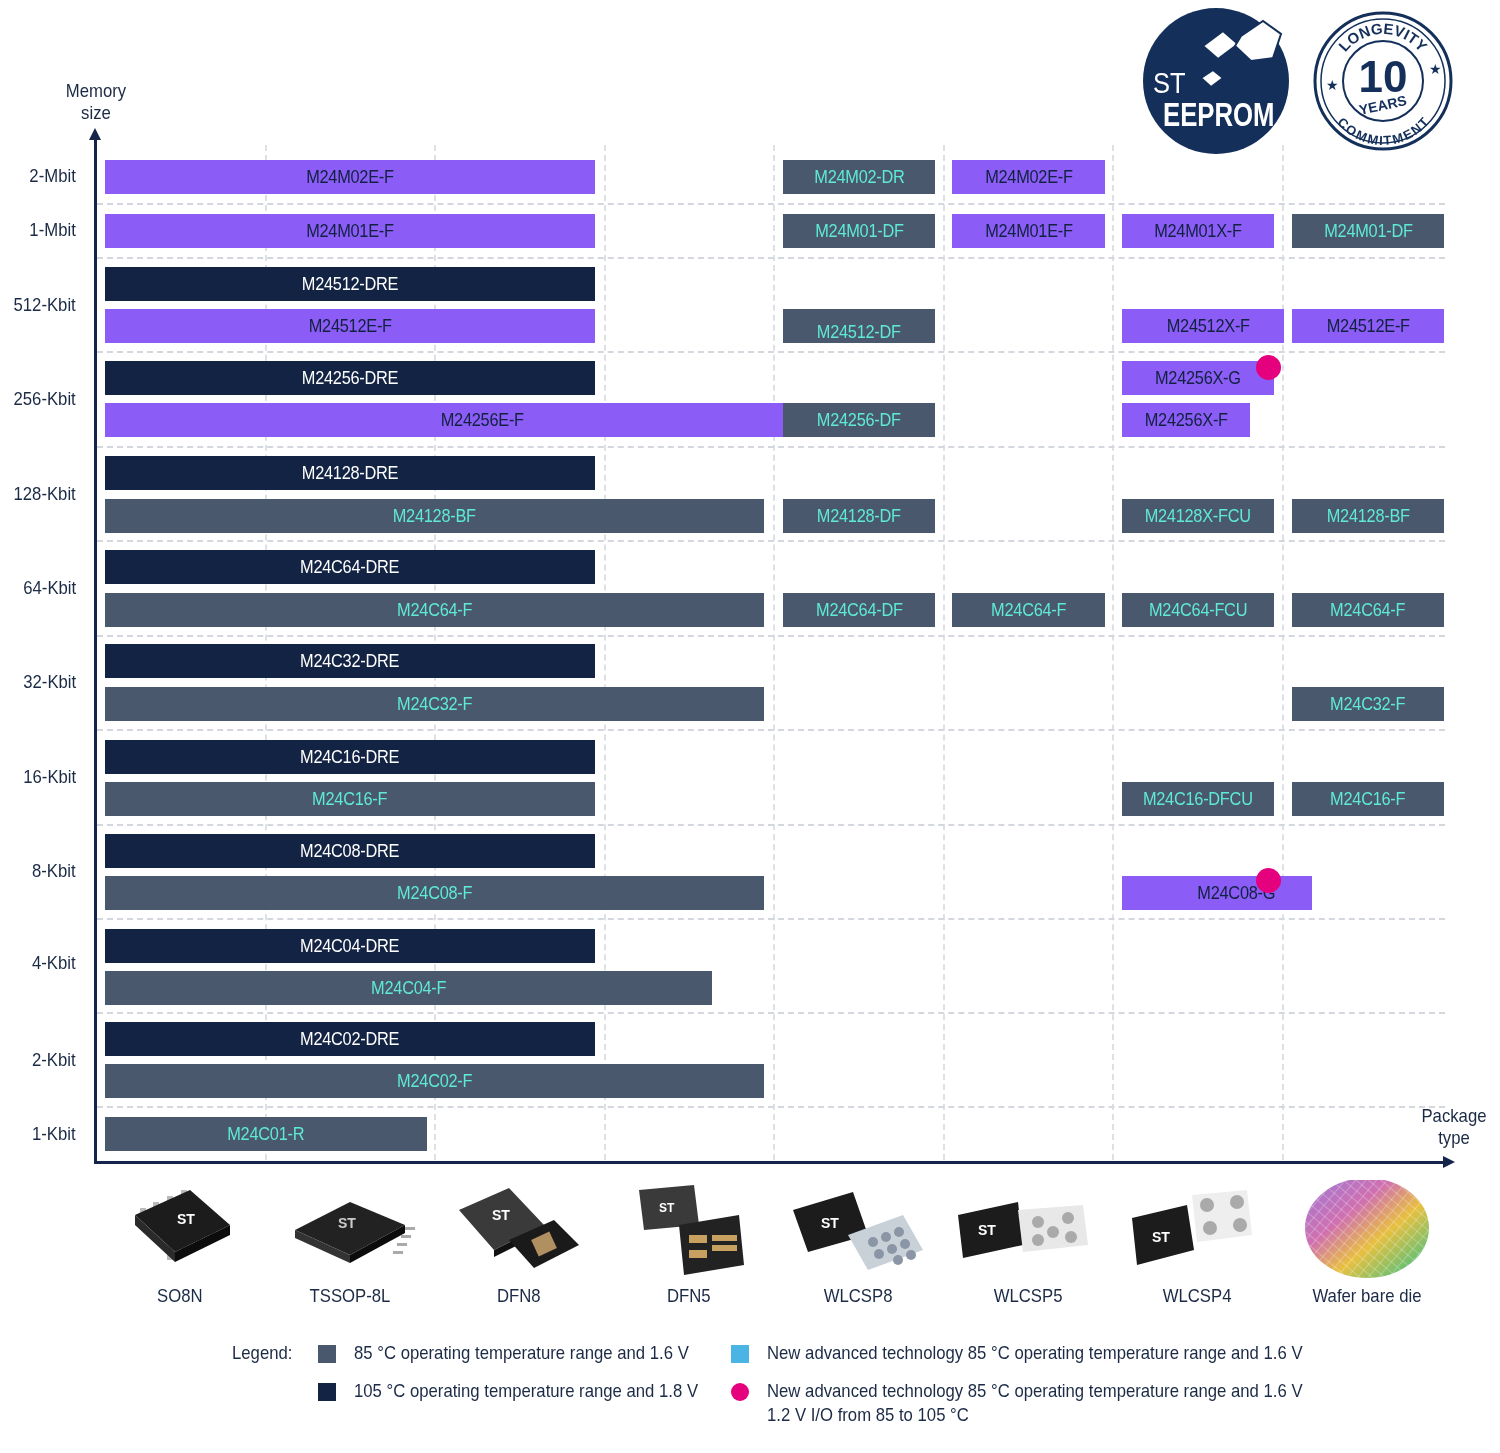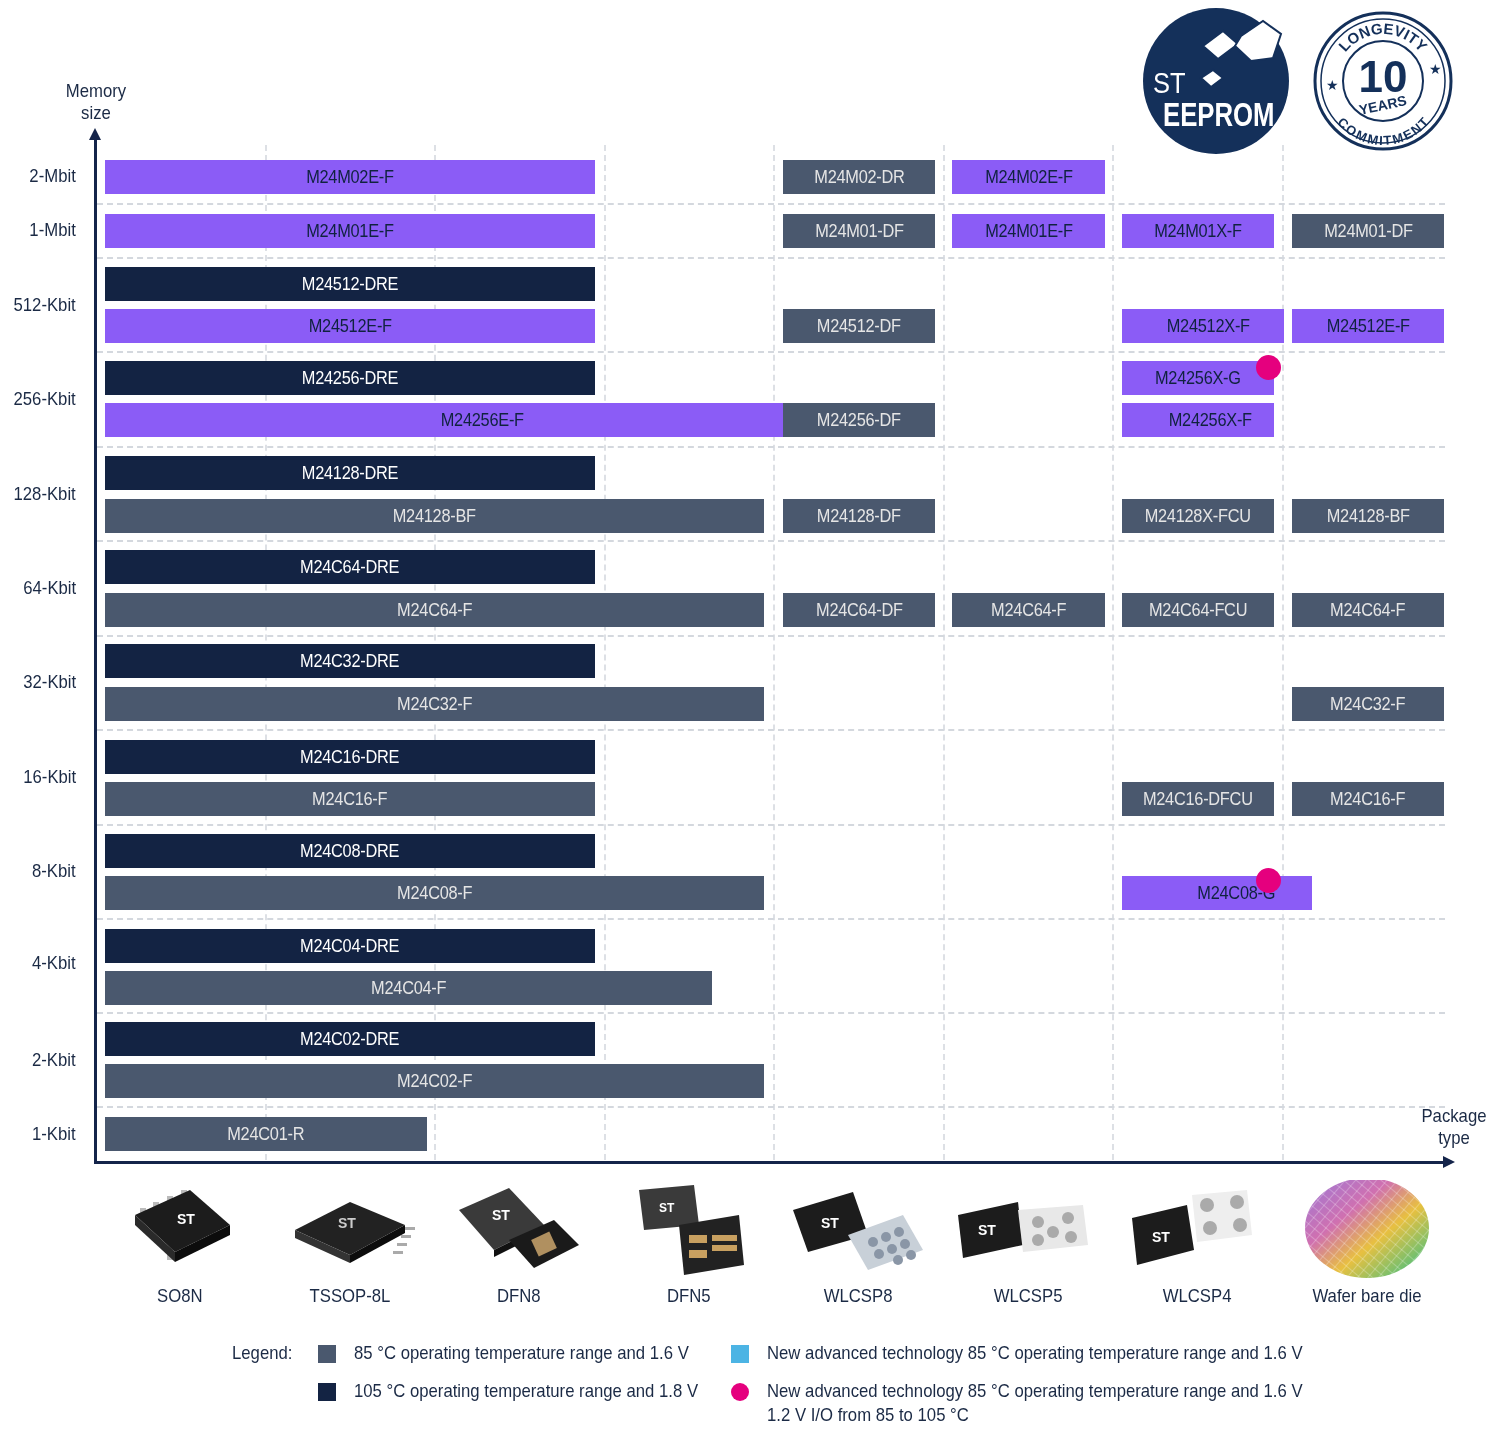--- a/index.html
+++ b/index.html
@@ -2,21 +2,21 @@
 <html><head>
 <meta charset="utf-8">
 <style>
   html,body{margin:0;padding:0;background:#fff;}
   body{width:1500px;height:1453px;position:relative;overflow:hidden;font-family:"Liberation Sans",sans-serif;color:#1a2b48;}
   .abs{position:absolute;}
   .ylab{position:absolute;right:1424px;font-size:19px;color:#1b2a45;text-align:right;white-space:nowrap;transform:scaleX(0.88);transform-origin:right center;}
   .axis-title{font-size:19px;color:#1b2a45;text-align:center;line-height:22px;transform:scaleX(0.88);}
   .bar{position:absolute;height:34px;display:flex;align-items:center;justify-content:center;font-size:19px;white-space:nowrap;letter-spacing:-0.3px;}
   .bar span{display:inline-block;transform:scaleX(0.86);}
-  .c-gray{background:#4a586e;color:#e5e5e5;}
+  .c-gray{background:#4a586e;color:#5eead4;}
   .c-navy{background:#132343;color:#fff;}
   .c-cyan{background:#8b5cf6;color:#10223f;}
   .hline{position:absolute;left:97px;width:1348px;height:0;border-top:2px dashed #d4d8de;}
   .vline{position:absolute;top:145px;height:1015px;width:0;border-left:2px dashed #dde0e5;}
   .dot{position:absolute;width:25px;height:25px;border-radius:50%;background:#e5007e;}
   .pkg-label{position:absolute;top:1285px;width:170px;text-align:center;font-size:19px;color:#1b2a45;}
   .pkg-label span{display:inline-block;transform:scaleX(0.88);}
   .pkg-img{position:absolute;top:1180px;width:170px;height:100px;}
   .legend-text{position:absolute;font-size:19px;color:#1b2a45;white-space:nowrap;transform:scaleX(0.88);transform-origin:left center;}
   .sw{position:absolute;width:18px;height:18px;}
@@ -127,21 +127,21 @@
 <div class="bar c-gray" style="left:1292px;top:214px;width:152px;">
     <span>M24M01-DF</span>
   </div>
 
 <div class="bar c-navy" style="left:105px;top:267px;width:490px;">
     <span>M24512-DRE</span>
   </div>
 <div class="bar c-cyan" style="left:105px;top:309px;width:490px;">
     <span>M24512E-F</span>
   </div>
-<div class="bar c-gray" style="left:783px;top:309px;width:152px;">
+<div class="bar c-gray" style="left:783px;top:309px;width:152px;align-items:flex-end;">
     <span>M24512-DF</span>
   </div>
 <div class="bar c-cyan" style="left:1122px;top:309px;width:152px;padding-left:10px;">
     <span>M24512X-F</span>
   </div>
 <div class="bar c-cyan" style="left:1292px;top:309px;width:152px;">
     <span>M24512E-F</span>
   </div>
 
 <div class="bar c-navy" style="left:105px;top:361px;width:490px;">
@@ -150,21 +150,21 @@
 <div class="bar c-cyan" style="left:1122px;top:361px;width:152px;">
     <span>M24256X-G</span>
   </div>
 <div class="dot" style="left:1256px;top:355px;"></div>
 <div class="bar c-cyan" style="left:105px;top:403px;width:754px;">
     <span>M24256E-F</span>
   </div>
 <div class="bar c-gray" style="left:783px;top:403px;width:152px;">
     <span>M24256-DF</span>
   </div>
-<div class="bar c-cyan" style="left:1122px;top:403px;width:128px;padding-left:24px;">
+<div class="bar c-cyan" style="left:1122px;top:403px;width:128px;">
     <span>M24256X-F</span>
   </div>
 
 <div class="bar c-navy" style="left:105px;top:456px;width:490px;">
     <span>M24128-DRE</span>
   </div>
 <div class="bar c-gray" style="left:105px;top:499px;width:659px;">
     <span>M24128-BF</span>
   </div>
 <div class="bar c-gray" style="left:783px;top:499px;width:152px;">

